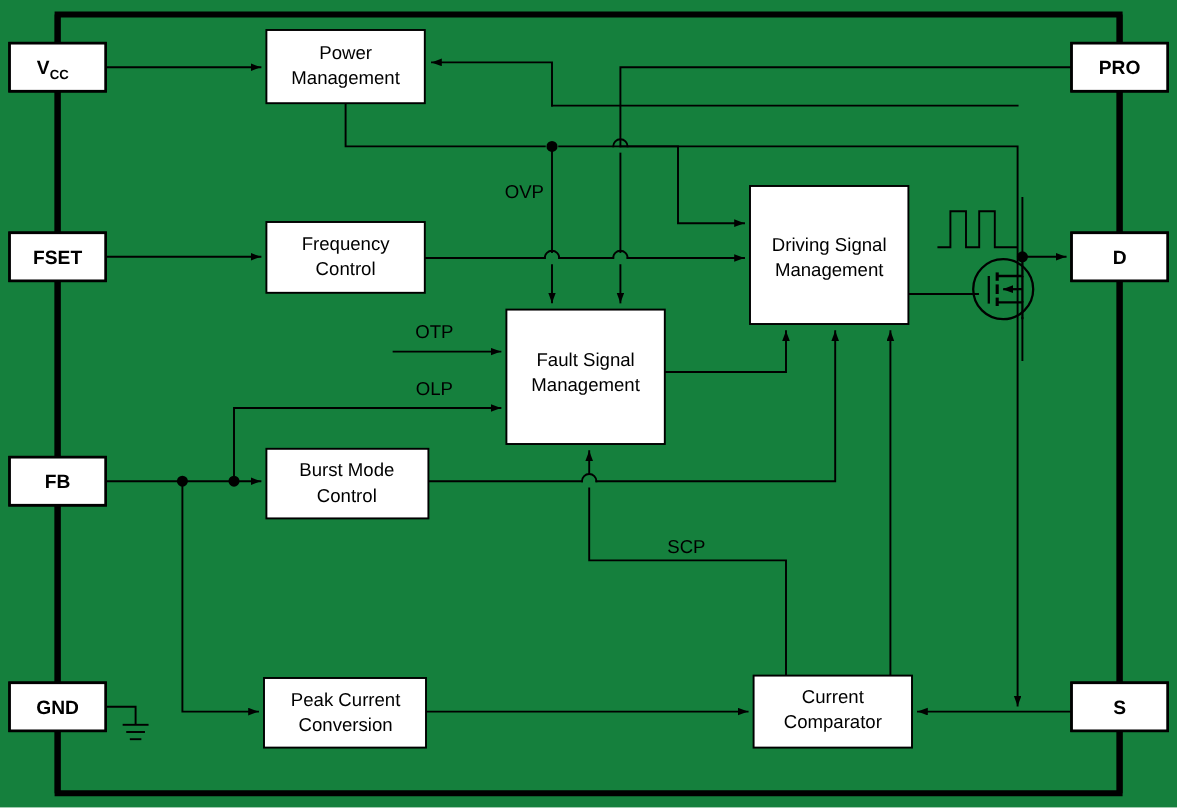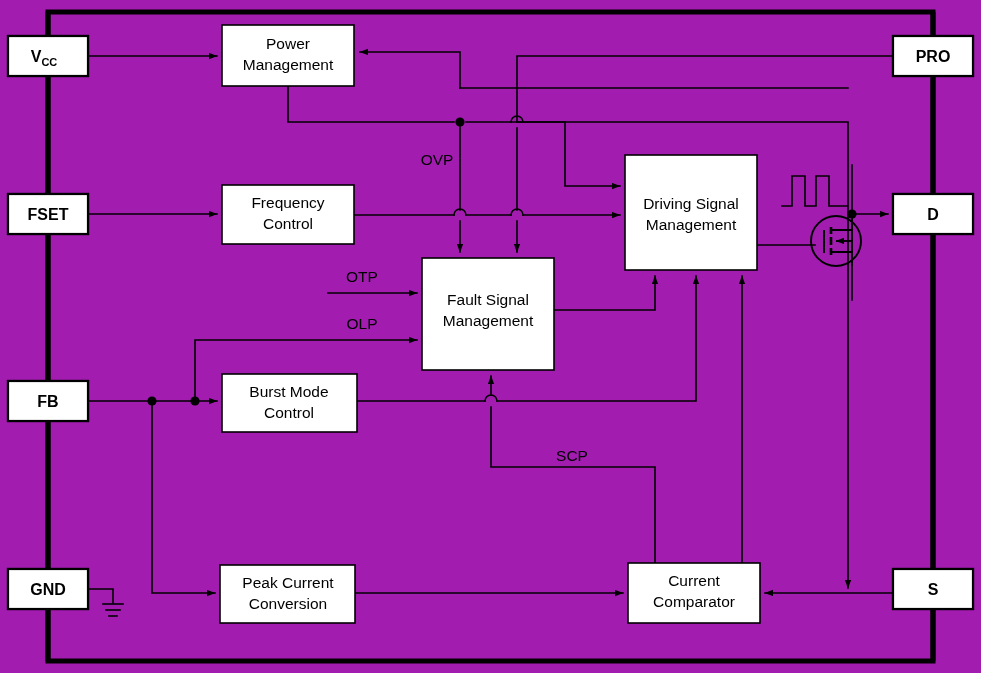--- a/index.html
+++ b/index.html
@@ -1,17 +1,17 @@
 <!DOCTYPE html>
 <html><head>
 <meta charset="utf-8">
 <style>
   html,body{margin:0;padding:0;background:#ffffff;}
   body{font-family:"Liberation Sans",sans-serif;}
-  #stage{position:relative;width:981px;height:673px;background:#a21caf;overflow:hidden;}
+  #stage{position:relative;width:981px;height:673px;background:#15803d;overflow:hidden;}
   svg{display:block;}
   .blk-label{font-family:"Liberation Sans",sans-serif;font-size:15.5px;fill:#000;text-anchor:middle;}
   .pin-label{font-family:"Liberation Sans",sans-serif;font-size:16px;font-weight:bold;fill:#000;text-anchor:middle;}
   .sub{font-size:11px;font-weight:bold;}
   .sig-label{font-family:"Liberation Sans",sans-serif;font-size:15.5px;fill:#000;text-anchor:middle;}
   .wire{stroke:#000;stroke-width:1.6;fill:none;stroke-linecap:square;}
   .rail{stroke:#000;stroke-width:5;fill:none;}
   .frame{stroke:#000;stroke-width:5;fill:none;}
   .box{stroke:#000;stroke-width:1.6;fill:#fff;}
   .pinbox{stroke:#000;stroke-width:2.2;fill:#fff;}

